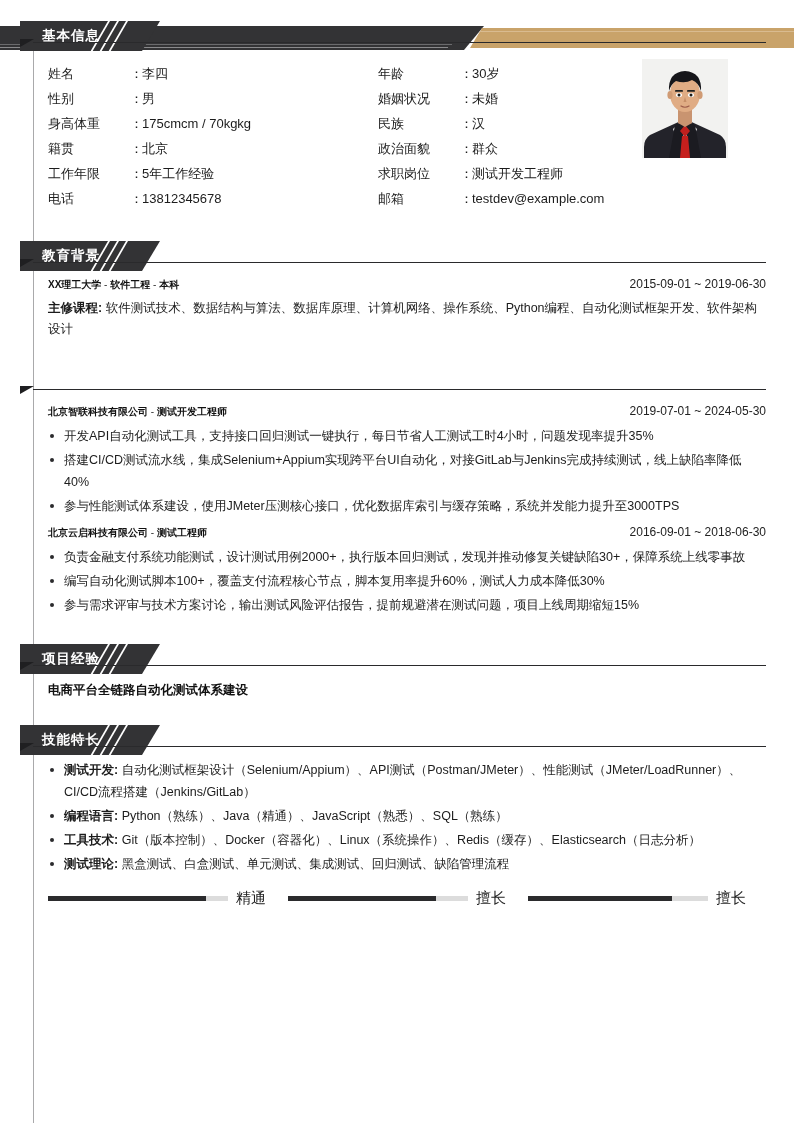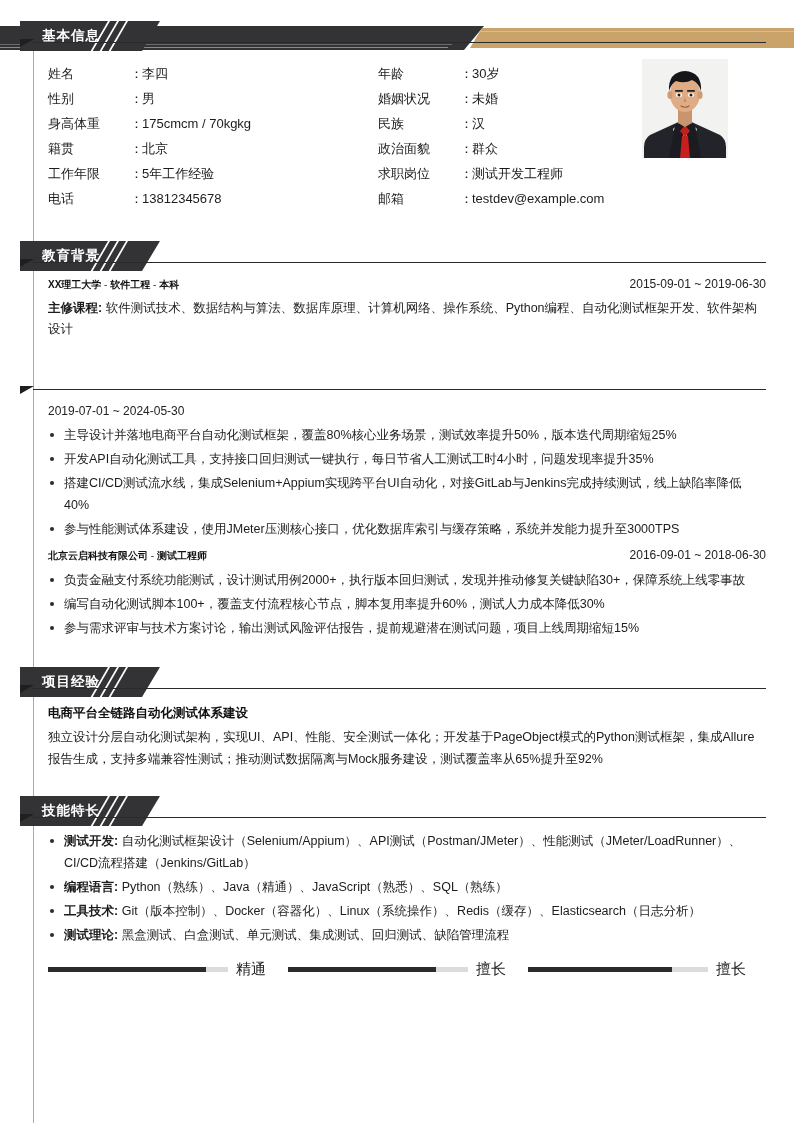--- a/index.html
+++ b/index.html
@@ -285,24 +285,26 @@
 
   <div class="section" style="margin-top:16px;">
     <div class="sec-head">
       <div class="sec-fold"></div>
       <div class="sec-rule"></div>
     </div>
     <div class="sec-body">
 
       <div>
         <div class="entry-head">
+          <div class="entry-title">
+            <span>北京智联科技有限公司</span><span class="sep"> - </span><span>测试开发工程师</span>
+          </div>
           <div class="entry-date">2019-07-01 ~ 2024-05-30</div>
         </div>
         <ul class="bullets">
-          <li>主导设计并落地电商平台自动化测试框架，覆盖80%核心业务场景，测试效率提升50%，版本迭代周期缩短25%</li>
           <li>开发API自动化测试工具，支持接口回归测试一键执行，每日节省人工测试工时4小时，问题发现率提升35%</li>
           <li>搭建CI/CD测试流水线，集成Selenium+Appium实现跨平台UI自动化，对接GitLab与Jenkins完成持续测试，线上缺陷率降低40%</li>
           <li>参与性能测试体系建设，使用JMeter压测核心接口，优化数据库索引与缓存策略，系统并发能力提升至3000TPS</li>
         </ul>
       </div>
 
       <div style="margin-top:8px;">
         <div class="entry-head">
           <div class="entry-title">
             <span>北京云启科技有限公司</span><span class="sep"> - </span><span>测试工程师</span>
@@ -328,21 +330,20 @@
             <i></i>
             <i></i>
           </span>
       </div>
       <div class="sec-fold"></div>
       <div class="sec-rule"></div>
     </div>
     <div class="sec-body">
       <div>
         <div class="proj-title">电商平台全链路自动化测试体系建设</div>
-        <div class="proj-desc">独立设计分层自动化测试架构，实现UI、API、性能、安全测试一体化；开发基于PageObject模式的Python测试框架，集成Allure报告生成，支持多端兼容性测试；推动测试数据隔离与Mock服务建设，测试覆盖率从65%提升至92%</div>
       </div>
     </div>
   </div>
 
   <div class="section" style="margin-top:14px;">
     <div class="sec-head">
       <div class="sec-tab">
         <span>技能特长</span>
         <span class="stripes">
             <i></i>

